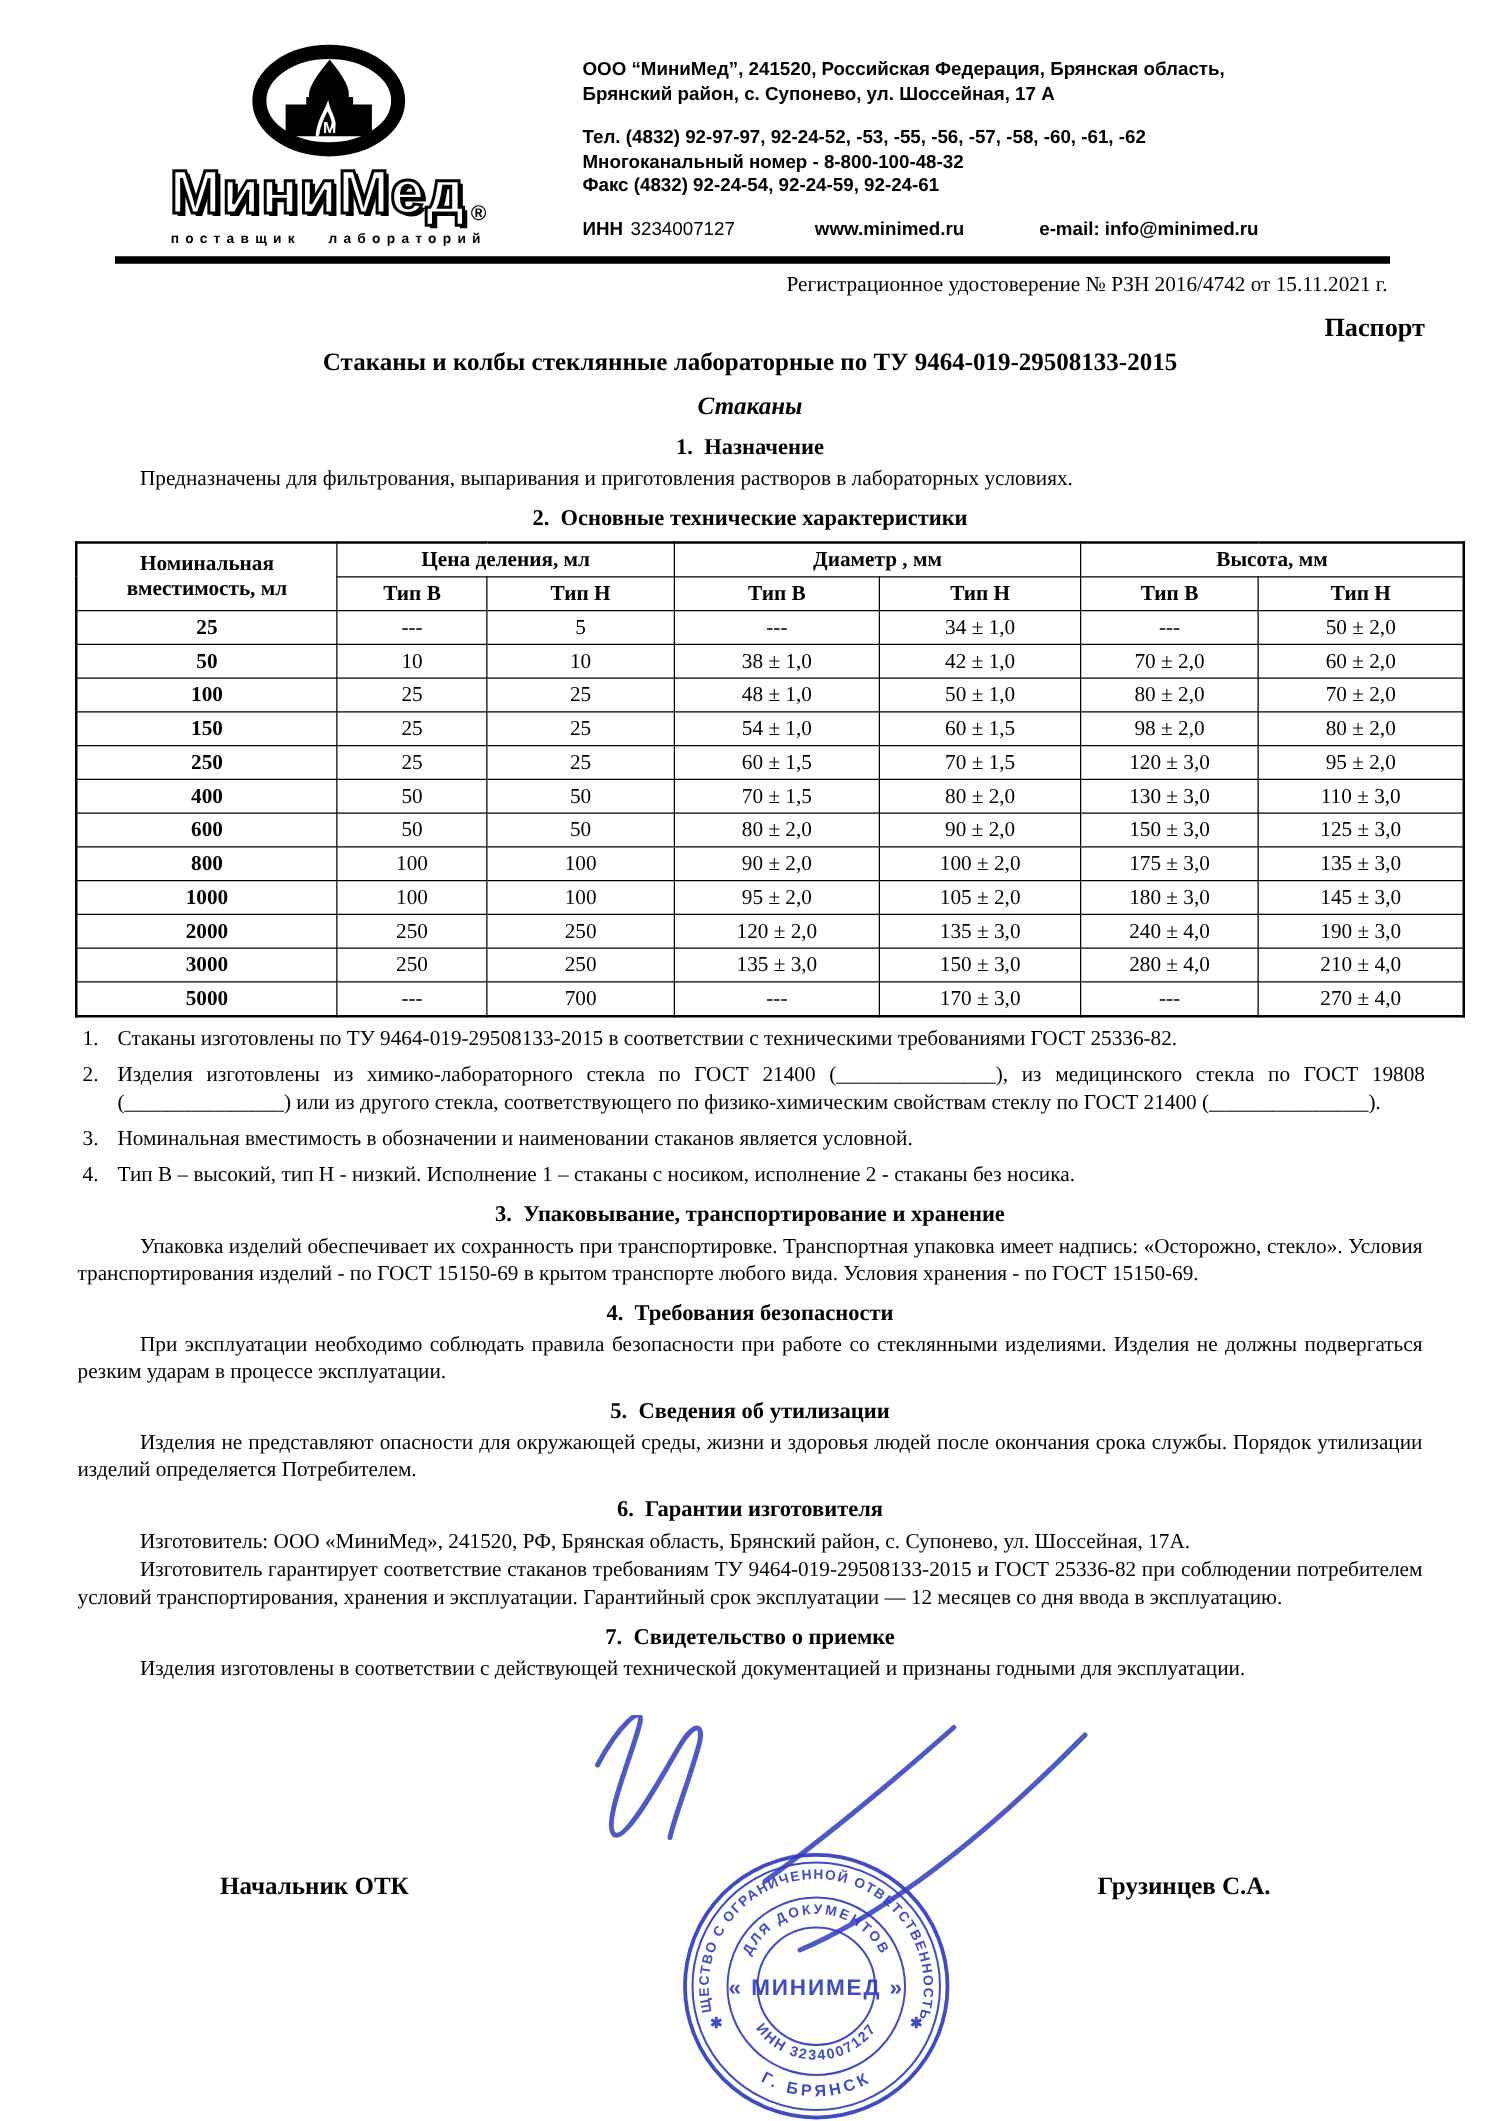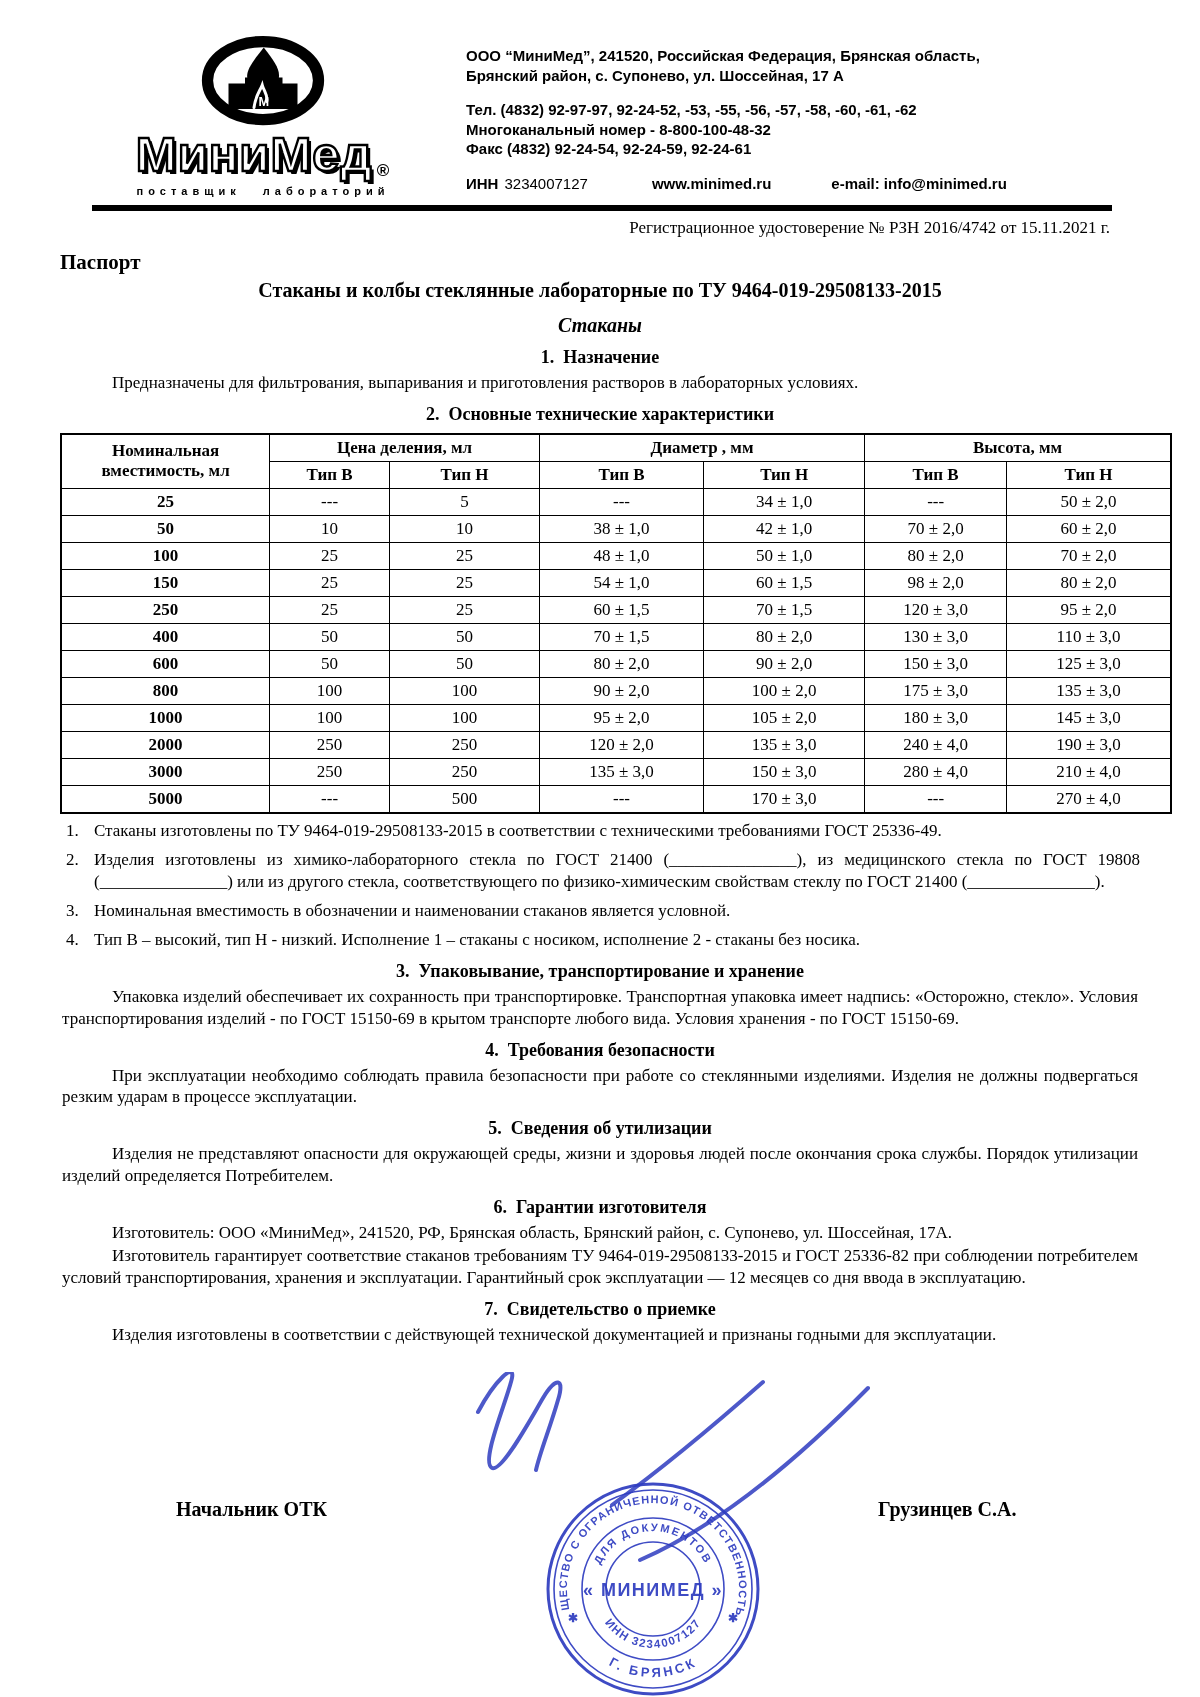--- a/index.html
+++ b/index.html
@@ -19,21 +19,21 @@
             font-size:15px;line-height:1.3;padding-top:12px;}
   .contacts .grp{margin-bottom:15px;}
   .inn-row{display:flex;align-items:baseline;}
   .inn-row .val{font-weight:normal;margin-left:6px;}
   .inn-row .site{margin-left:64px;}
   .inn-row .mail{margin-left:60px;}
   
   .rule{height:6px;background:#000;margin:8px 88px 0 92px;}
   .reg-line{text-align:right;padding-right:90px;font-size:17px;margin-top:7px;}
   .content{padding:0 60px;}
-  .doc-title{text-align:left;font-size:21px;font-weight:bold;margin:12px 0 2px;}
+  .doc-title{text-align:right;font-size:21px;font-weight:bold;margin:12px 0 2px;}
   .doc-subtitle{text-align:center;font-size:20px;font-weight:bold;margin:4px 0 0;}
   .product-name{text-align:center;font-size:20px;font-weight:bold;font-style:italic;margin:12px 0 4px;}
   .sec-h{text-align:center;font-size:18px;font-weight:bold;margin:10px 0 4px;}
   p.body{font-size:17px;line-height:1.28;text-align:justify;text-indent:50px;margin:2px 2px;}
   
   table.spec{border-collapse:collapse;margin:8px auto 4px;width:1112px;border:2px solid #000;}
   table.spec th,table.spec td{border:1px solid #000;text-align:center;vertical-align:middle;
       font-size:17px;padding:1px 2px;height:24px;}
   table.spec th{font-weight:bold;}
   table.spec td.cap{font-weight:bold;}
@@ -224,31 +224,31 @@
             <td>250</td>
             <td>250</td>
             <td>135 ± 3,0</td>
             <td>150 ± 3,0</td>
             <td>280 ± 4,0</td>
             <td>210 ± 4,0</td>
           </tr>
           <tr>
             <td class="cap">5000</td>
             <td>---</td>
-            <td>500</td>
+            <td>700</td>
             <td>---</td>
             <td>170 ± 3,0</td>
             <td>---</td>
             <td>270 ± 4,0</td>
           </tr>
         </tbody>
     </table>
 
     <ol class="notes">
-      <li>Стаканы изготовлены по ТУ 9464-019-29508133-2015 в соответствии с техническими требованиями ГОСТ 25336-49.</li>
+      <li>Стаканы изготовлены по ТУ 9464-019-29508133-2015 в соответствии с техническими требованиями ГОСТ 25336-82.</li>
       <li>Изделия изготовлены из химико-лабораторного стекла по ГОСТ 21400 (_______________), из медицинского стекла по ГОСТ 19808 (_______________) или из другого стекла, соответствующего по физико-химическим свойствам стеклу по ГОСТ 21400 (_______________).</li>
       <li>Номинальная вместимость в обозначении и наименовании стаканов является условной.</li>
       <li>Тип В – высокий, тип Н - низкий. Исполнение 1 – стаканы с носиком, исполнение 2 - стаканы без носика.</li>
     </ol>
 
     <div class="sec-h">3.&nbsp; Упаковывание, транспортирование и хранение</div>
     <p class="body">Упаковка изделий обеспечивает их сохранность при транспортировке. Транспортная упаковка имеет надпись: «Осторожно, стекло». Условия транспортирования изделий - по ГОСТ 15150-69 в крытом транспорте любого вида. Условия хранения - по ГОСТ 15150-69.</p>
 
     <div class="sec-h">4.&nbsp; Требования безопасности</div>
     <p class="body">При эксплуатации необходимо соблюдать правила безопасности при работе со стеклянными изделиями. Изделия не должны подвергаться резким ударам в процессе эксплуатации.</p>

